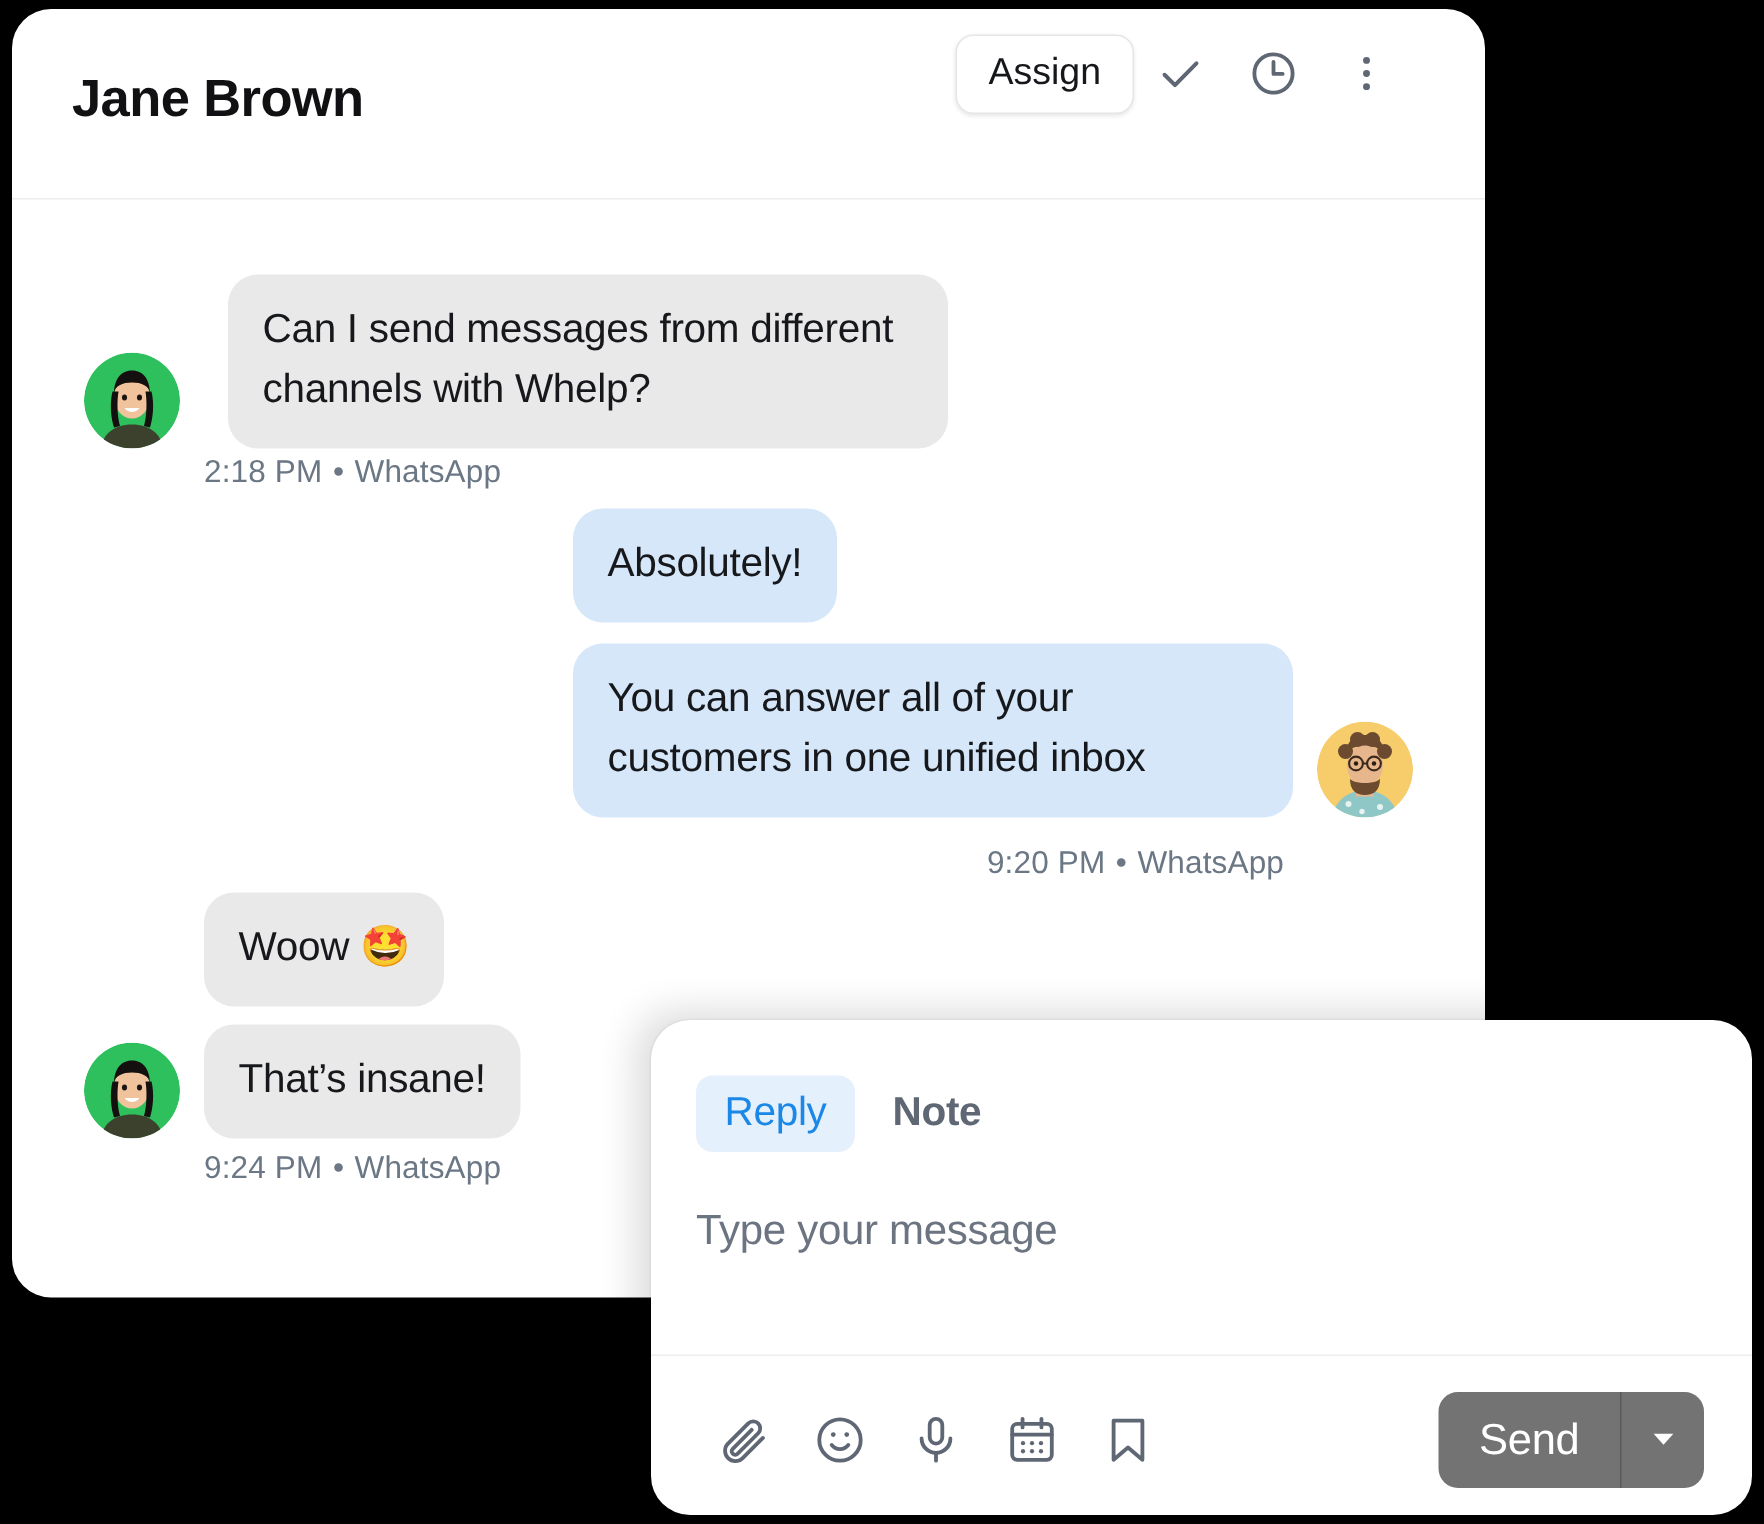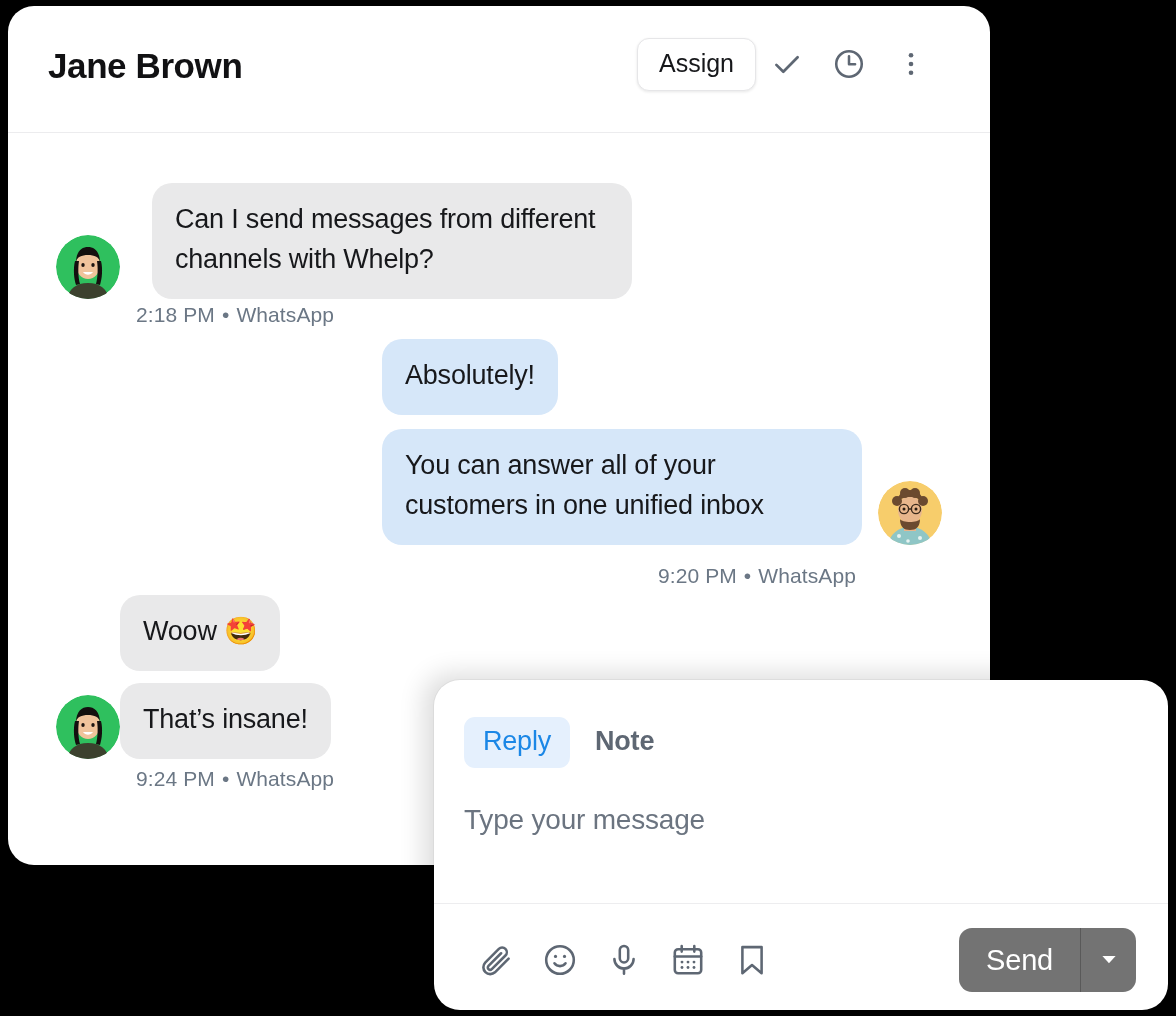--- a/index.html
+++ b/index.html
@@ -42,21 +42,21 @@
     top: 40px;
     font-size: 35px;
     font-weight: bold;
     color: #111113;
     letter-spacing: -0.4px;
     white-space: nowrap;
   }
   #header-actions {
     position: absolute;
     right: 48px;
-    top: 27px;
+    top: 12px;
     display: flex;
     align-items: center;
     gap: 0;
   }
   #assign-button {
     font-family: "Liberation Sans", sans-serif;
     font-size: 25px;
     color: #16171a;
     background: #ffffff;
     border: 1px solid #e6e6e8;
@@ -121,21 +121,21 @@
   #group-1 { left: 48px; top: 50px; gap: 32px; }
   #group-1 .bubble { max-width: 480px; }
   #group-1-meta { position: absolute; left: 128px; top: 170px; }
   #group-2-wrap { position: absolute; right: 48px; top: 206px; display:flex; align-items:flex-end; gap: 16px; }
   #group-2-stack { display: flex; flex-direction: column; align-items: flex-start; gap: 14px; }
   #bubble-absolutely { }
   #bubble-unified { max-width: 480px; }
   #group-2-meta { position: absolute; right: 134px; top: 431px; }
 
   
-  #group-3-wrap { position: absolute; left: 48px; top: 462px; display: flex; align-items: flex-end; }
+  #group-3-wrap { position: absolute; left: 48px; top: 462px; display: flex; align-items: flex-end; gap: 16px; }
   #group-3-stack { display: flex; flex-direction: column; align-items: flex-start; gap: 12px; }
   #group-3-meta { position: absolute; left: 128px; top: 634px; }
 
   
   #compose-panel {
     position: absolute;
     left: 434px;
     top: 680px;
     width: 734px;
     height: 330px;

